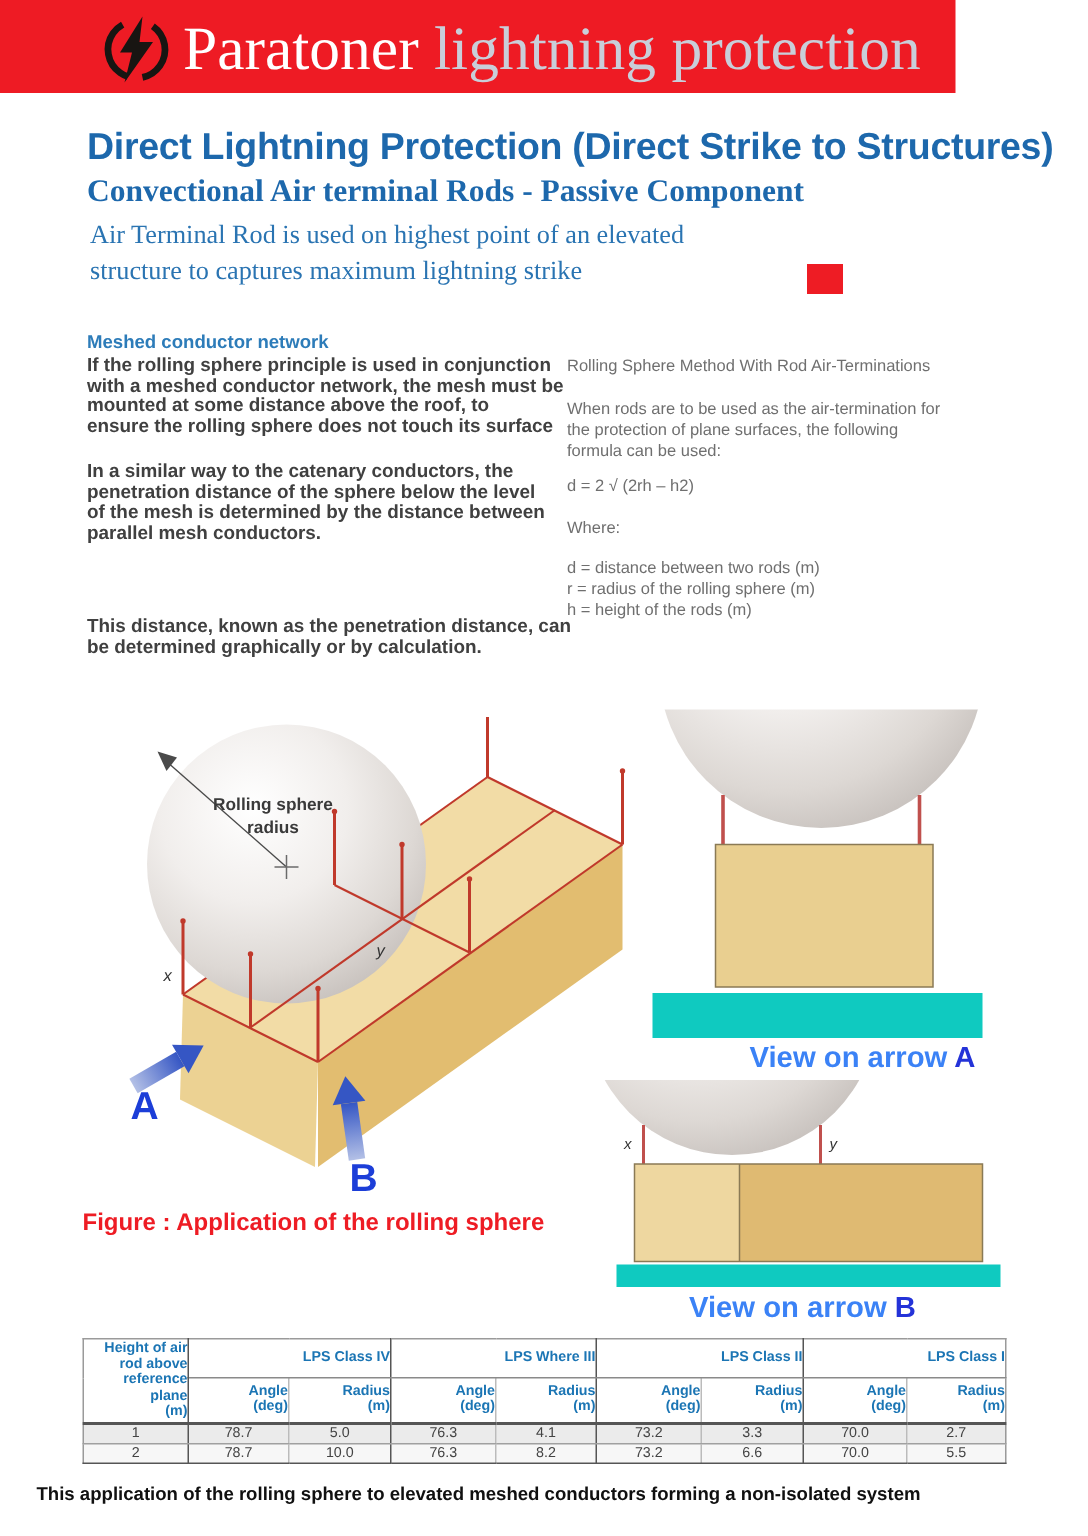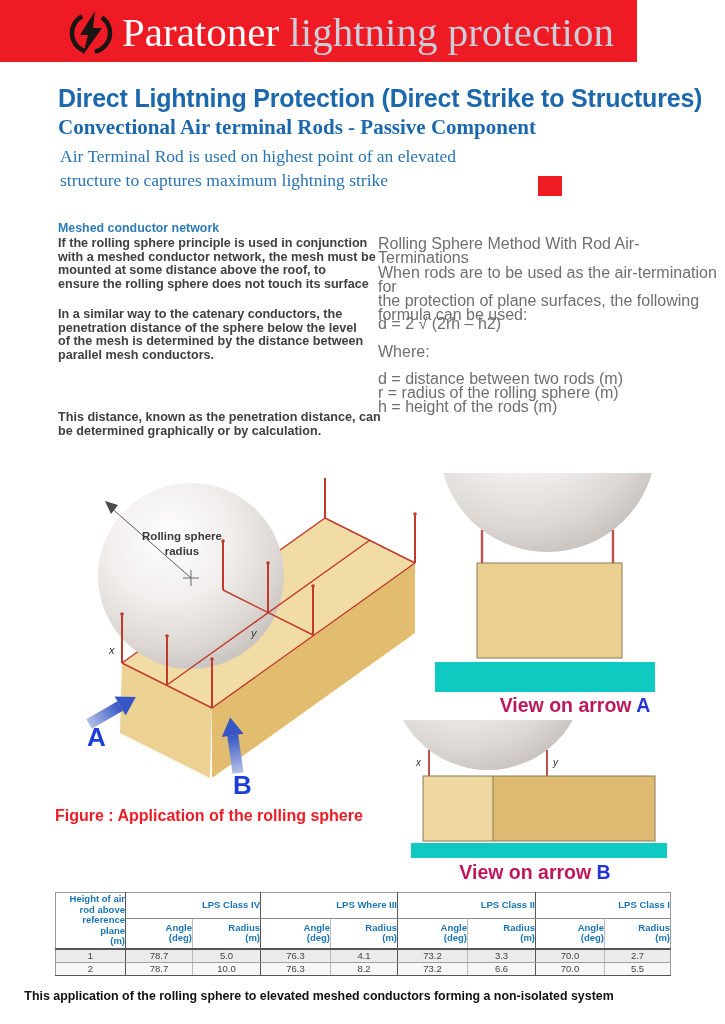--- a/index.html
+++ b/index.html
@@ -20,28 +20,28 @@
   .title-sub{left:58px;top:115px;color:#1d68ac;font-family:"Liberation Serif",serif;
       font-size:21px;font-weight:600;}
   .tagline{left:60px;top:144px;color:#2a74b2;font-family:"Liberation Serif",serif;
       font-size:17.5px;font-weight:500;white-space:pre-line;line-height:24px;}
   .red-marker{left:538px;top:176px;width:24px;height:20px;background:#ee1c24;}
 
   
   .col-heading{left:58px;top:221px;color:#2d7cb9;font-size:12.4px;font-weight:600;}
   .lpara{color:#404040;font-size:12.6px;font-weight:600;line-height:13.7px;white-space:pre-line;}
   .p1{left:58px;top:237px;} .p2{left:58px;top:308px;} .p3{left:58px;top:367px;} .p4{left:58px;top:411px;}
-  .rcol{color:#6f6f6f;font-size:16px;line-height:14px;white-space:pre-line;}
+  .rcol{color:#6f6f6f;font-size:11px;line-height:14px;white-space:pre-line;}
   .rhead{left:378px;top:237px;} .rp1{left:378px;top:266px;} .rform{left:378px;top:317px;}
   .rwhere{left:378px;top:345px;} .rdefs{left:378px;top:372px;}
   .objective{left:58px;top:451px;color:#5a5a5a;font-size:12.2px;line-height:14.5px;white-space:pre-line;}
 
   
   .viewcap{font-size:19.5px;font-weight:bold;white-space:nowrap;}
-  .viewcap .red{color:#be185d;text-align:right;} .viewcap .blue{color:#2433d8;}
+  .viewcap .red{color:#3b82f6;text-align:right;} .viewcap .blue{color:#2433d8;}
   .capA{left:430px;top:694px;width:290px;text-align:center;}
   .capB{left:390px;top:861px;width:290px;text-align:center;}
   .figcap{left:55px;top:807px;color:#ee1c24;font-size:16px;font-weight:bold;}
 
   
   .lps-table{left:55px;top:892px;width:615px;}
   table.lps{border-collapse:collapse;table-layout:fixed;width:615px;
       font-family:"Liberation Sans",sans-serif;}
   table.lps th{color:#1b75b4;font-weight:bold;font-size:9.5px;line-height:10.5px;
       white-space:pre-line;text-align:right;vertical-align:middle;padding:1px 0;}

